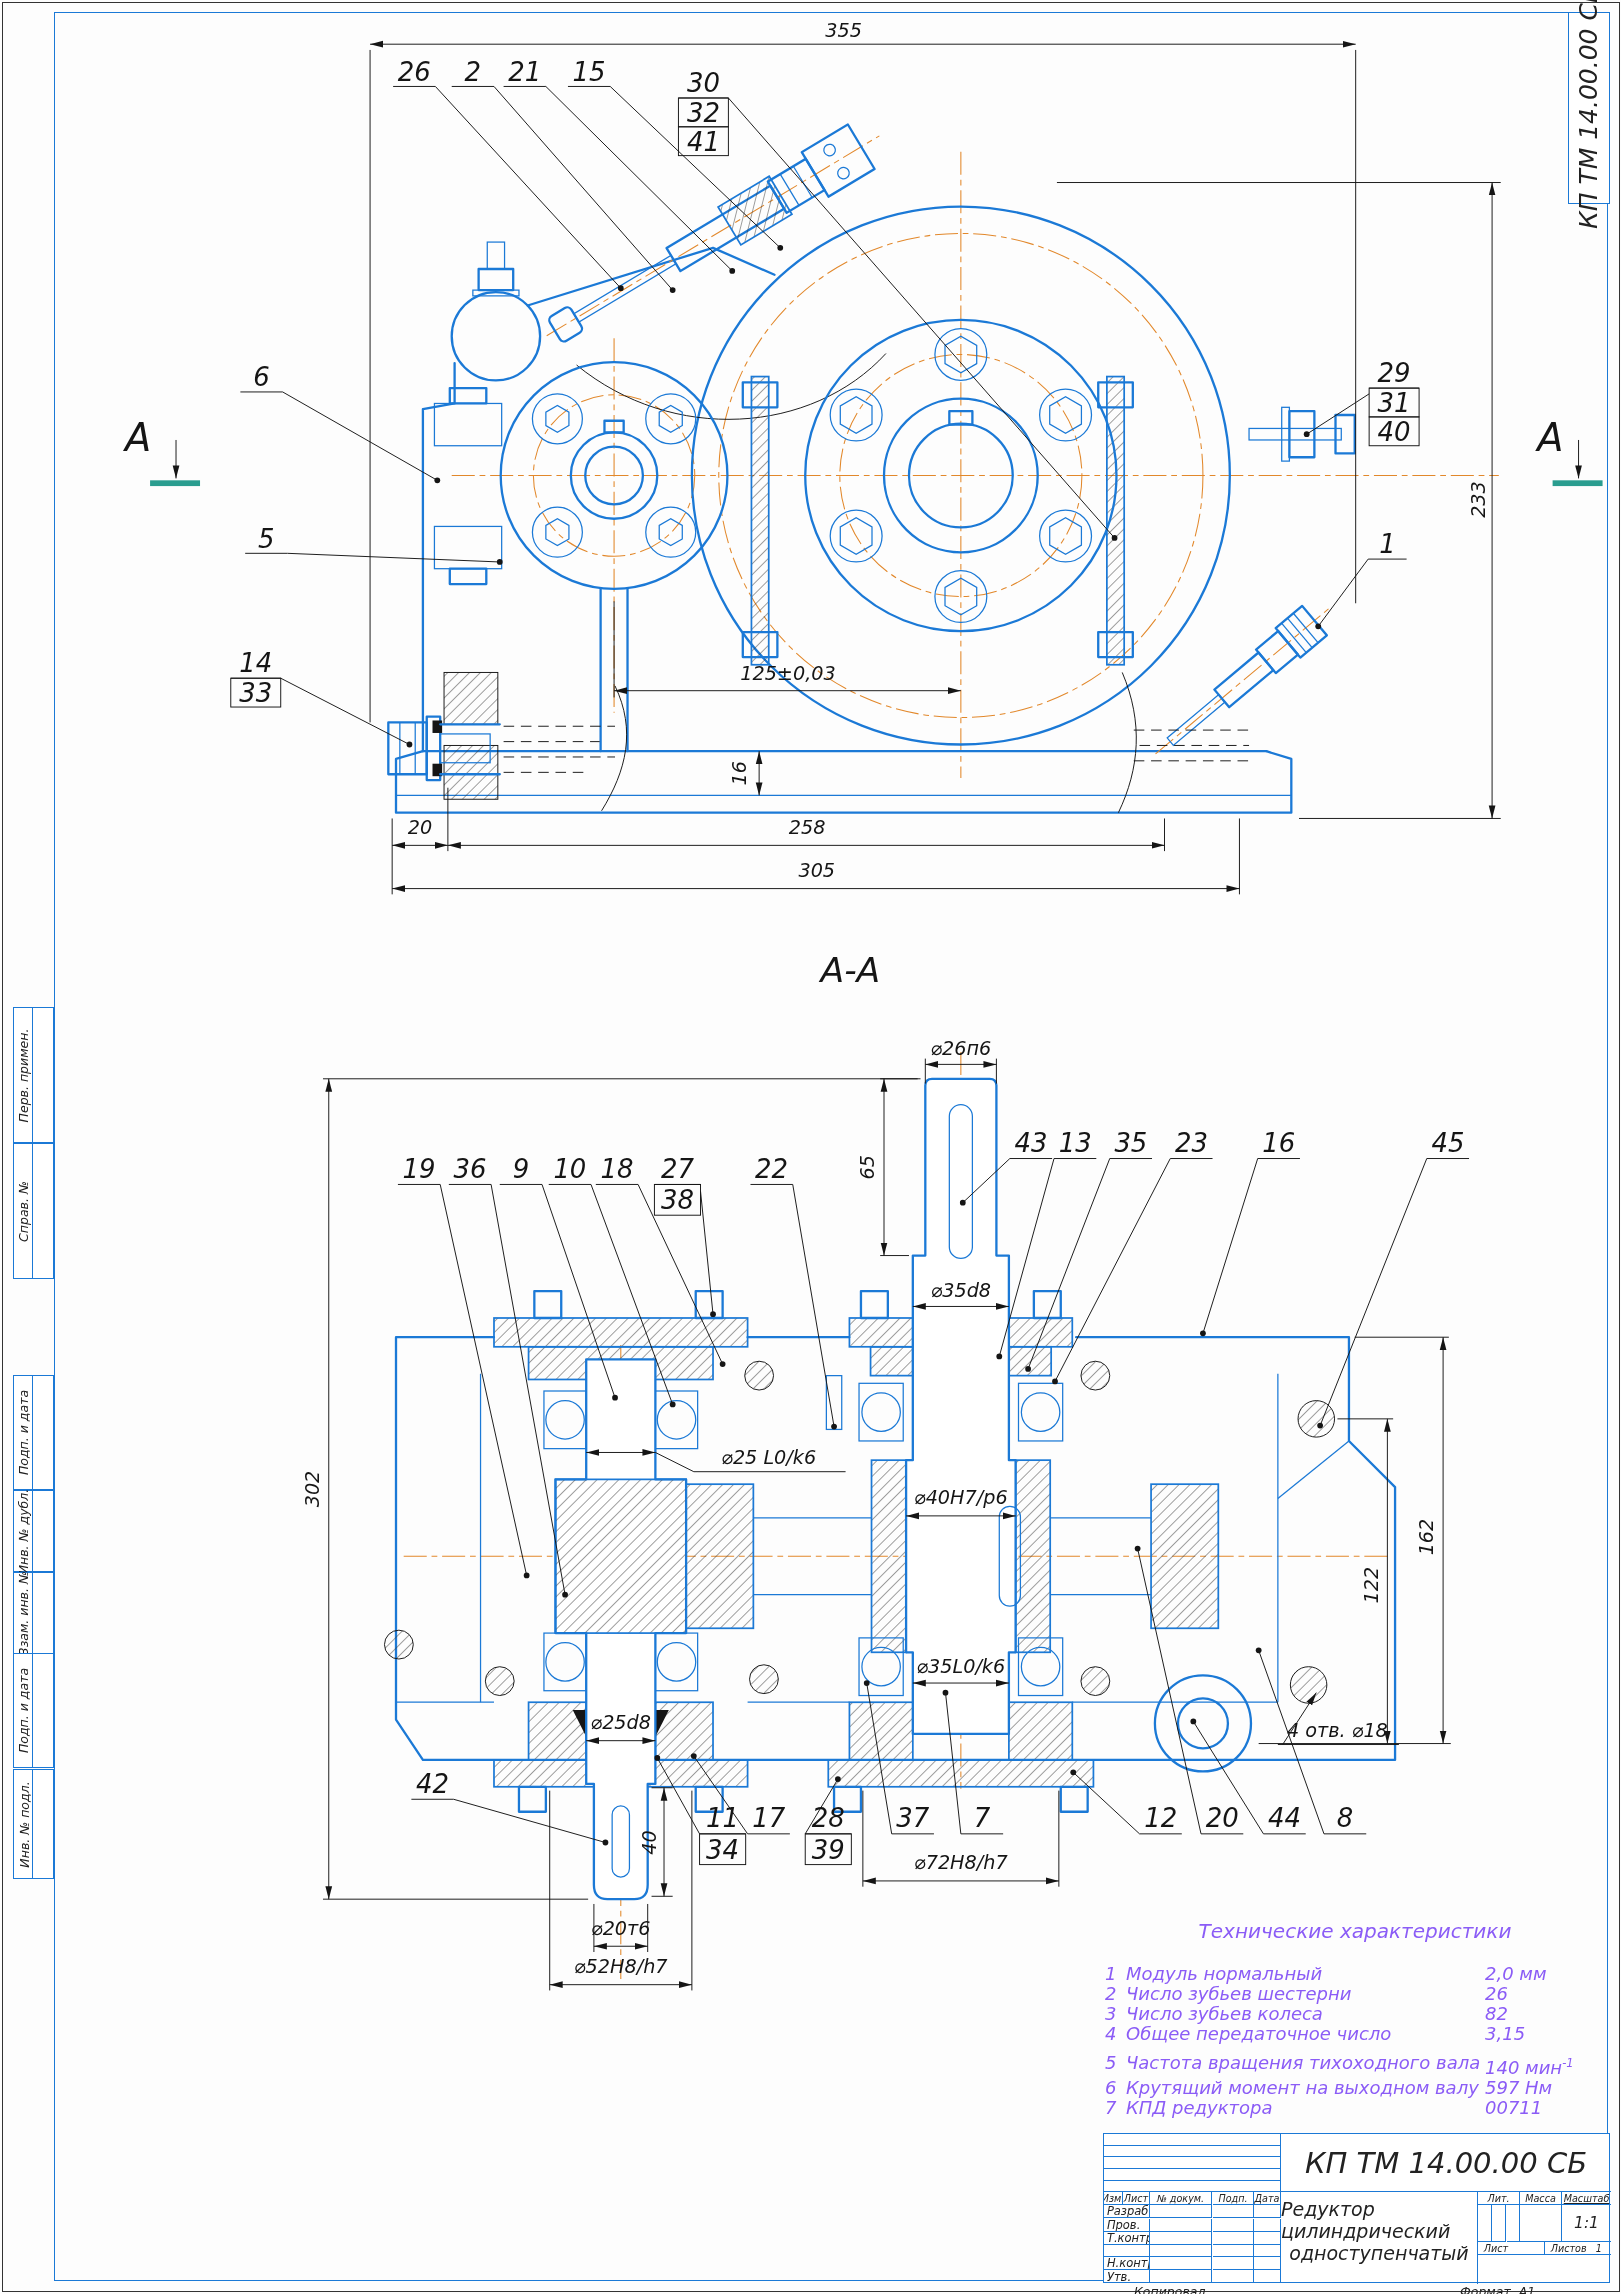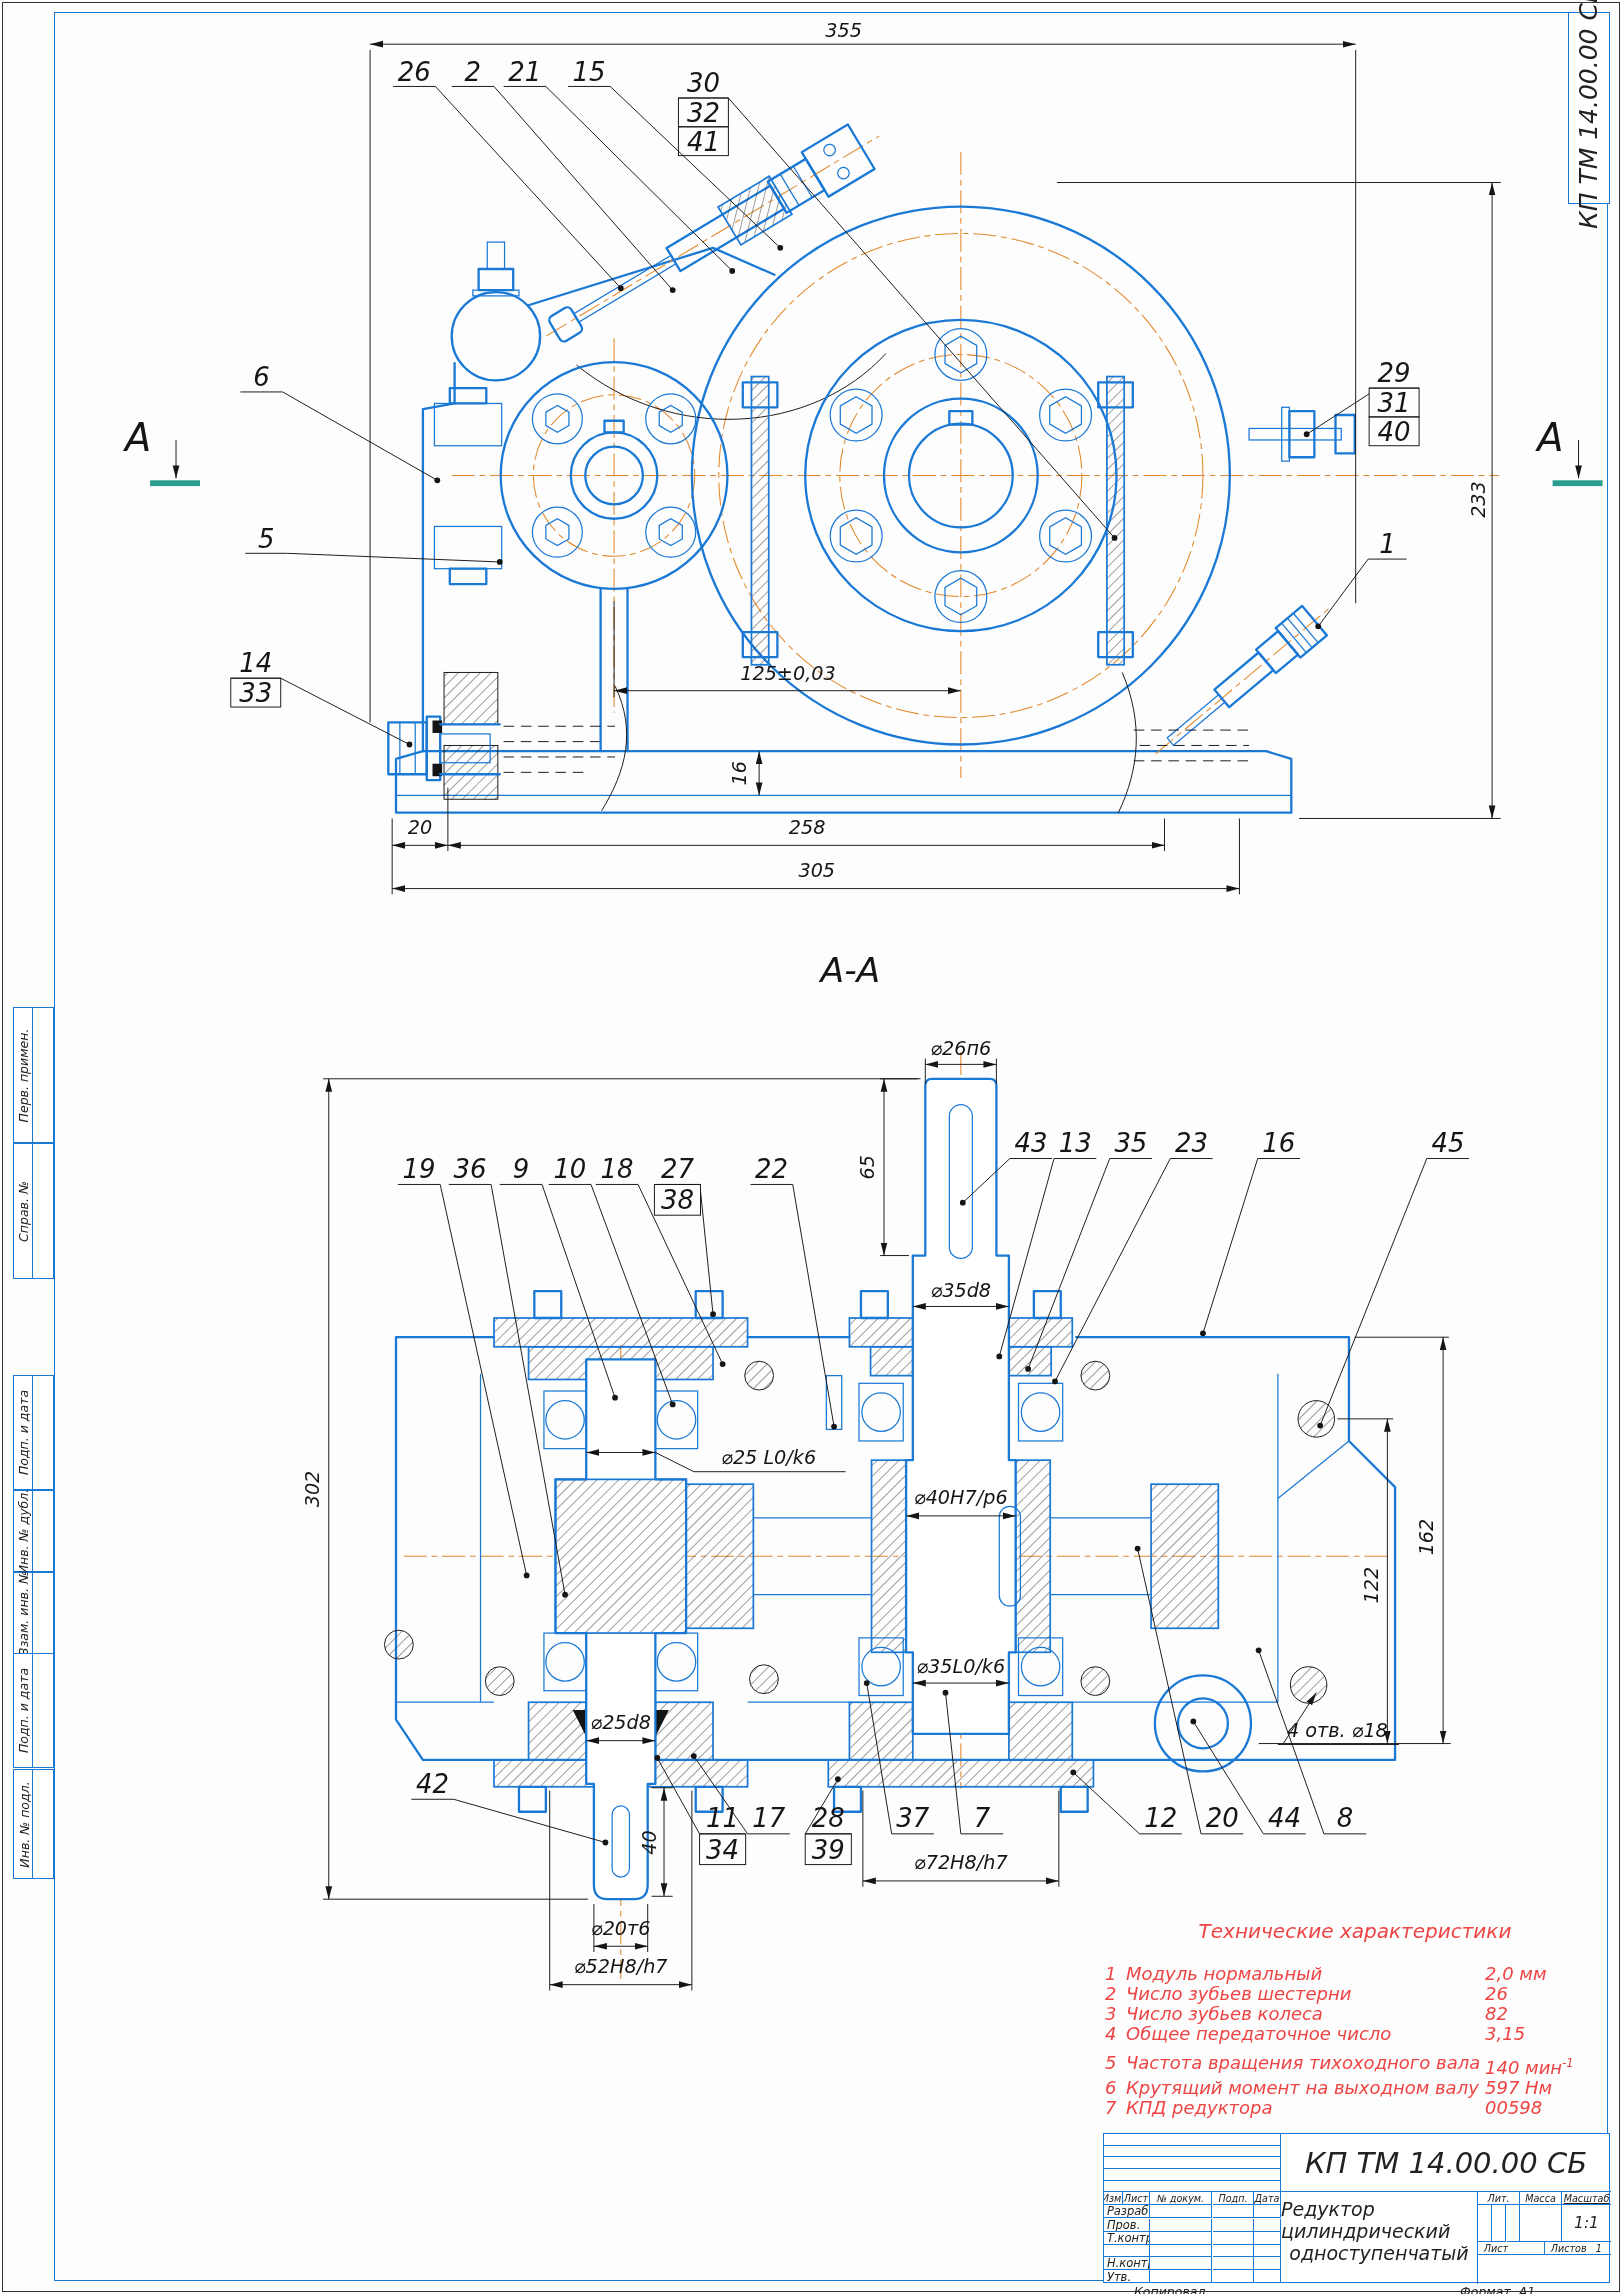--- a/index.html
+++ b/index.html
@@ -19,21 +19,21 @@
   text.d{font-style:italic;font-size:20px;fill:var(--bk);}
   text.c{font-style:italic;font-size:27px;fill:var(--bk);}
   text.s{font-style:italic;font-size:40px;fill:var(--bk);}
   text.t{font-style:italic;font-size:36px;fill:var(--bk);}
   .hcell{position:absolute;box-sizing:border-box;border:1.9px solid var(--bl);background:#fff;}
   .vlab{position:absolute;left:0;top:0;width:100%;height:100%;display:flex;align-items:center;justify-content:center;}
   .vlab span{transform:rotate(-90deg);white-space:nowrap;font:italic 12.5px "DejaVu Sans",sans-serif;color:#222;}
   .tb{position:absolute;left:1103px;top:2133px;width:507px;height:150px;border:1.9px solid var(--bl);box-sizing:border-box;background:#fff;}
   .cell{position:absolute;box-sizing:border-box;border-right:1.3px solid var(--bl);border-bottom:1.2px solid var(--bl);font:italic 11.5px "DejaVu Sans",sans-serif;color:#222;display:flex;align-items:center;justify-content:center;overflow:hidden;}
   .cell.lft{justify-content:flex-start;padding-left:2.9px;}
-  .tech{position:absolute;left:1105px;top:1919px;width:500px;color:#ef4444;}
+  .tech{position:absolute;left:1105px;top:1919px;width:500px;color:#8b5cf6;}
   .tech .ttl{text-align:center;font:italic 20px "DejaVu Sans",sans-serif;margin-bottom:21px;}
   .trow{display:flex;font:italic 18px "DejaVu Sans",sans-serif;line-height:20px;}
   .trow .tn{width:21px;}
   .trow .tname{flex:1;}
   .trow .tval{width:120px;}
   .trow sup{font-size:11.5px;}
   .gap5{margin-top:8.6px;}
   .botlab{position:absolute;top:2284px;font:italic 12.5px "DejaVu Sans",sans-serif;color:#222;}
   .cstamp{position:absolute;left:1568px;top:11.5px;width:42px;height:192px;border:1.9px solid var(--bl);box-sizing:border-box;background:#fff;}
   .cstamp .vlab span{font:italic 25px "DejaVu Sans",sans-serif;}
@@ -664,21 +664,21 @@
         <span class="tval"><span>140 мин</span><sup>-1</sup></span>
       </div>
     <div class="trow">
         <span class="tn">6</span>
         <span class="tname">Крутящий момент на выходном валу</span>
         <span class="tval">597 Нм</span>
       </div>
     <div class="trow">
         <span class="tn">7</span>
         <span class="tname">КПД редуктора</span>
-        <span class="tval">00598</span>
+        <span class="tval">00711</span>
       </div>
   </div>
 
   <div class="tb">
 
     <div class="cell" style="left:0;top:0;width:177px;height:11.5px;"></div>
     <div class="cell" style="left:0;top:11.5px;width:177px;height:11.5px;"></div>
     <div class="cell" style="left:0;top:23px;width:177px;height:11.5px;"></div>
     <div class="cell" style="left:0;top:35px;width:177px;height:11.5px;"></div>
     <div class="cell" style="left:0;top:46px;width:177px;height:11.5px;"></div>

